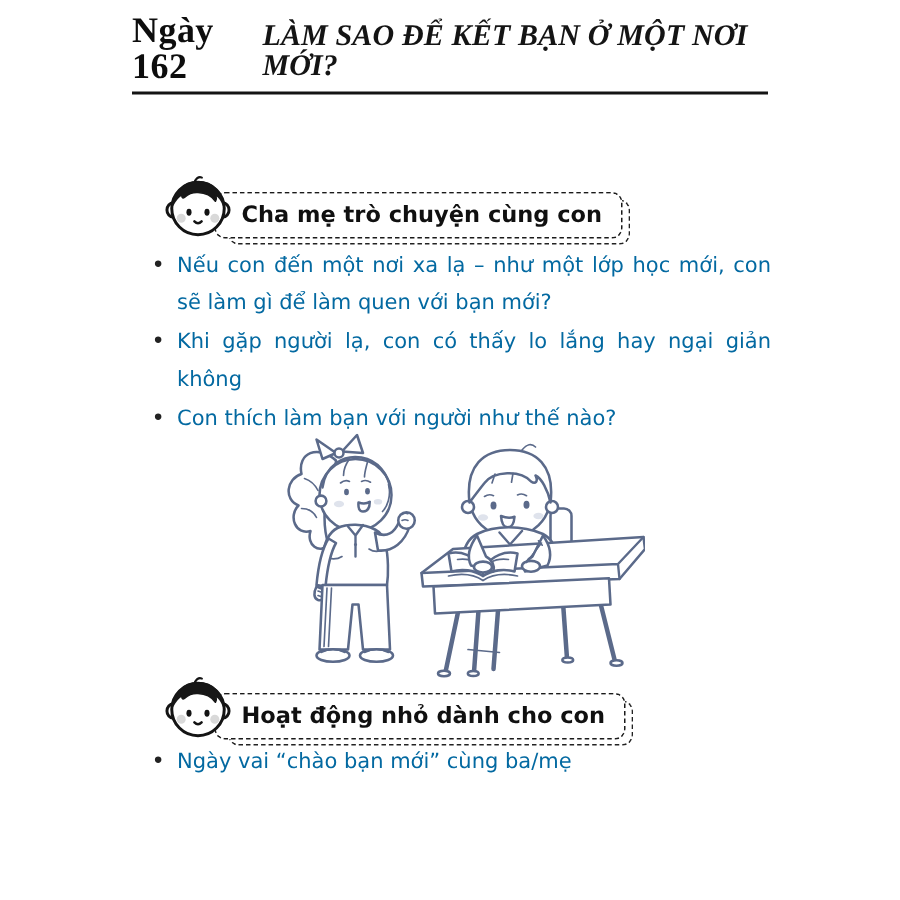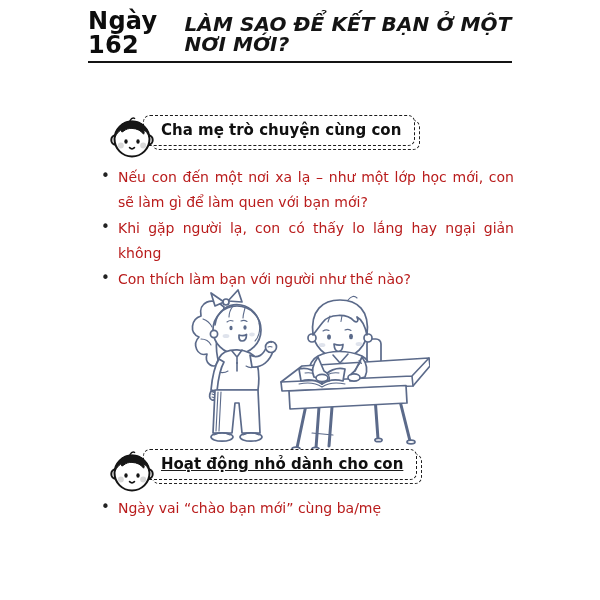--- a/index.html
+++ b/index.html
@@ -12,34 +12,34 @@
   html,body{margin:0;padding:0;background:#fff;}
   .page{
     position:relative;width:600px;height:600px;background:var(--bg);
     font-family:"DejaVu Sans","Liberation Sans",sans-serif;color:var(--ink);
     overflow:hidden;
   }
   
   .header{
     position:absolute;left:88px;top:22px;width:424px;height:41px;
     border-bottom:2.5px solid #141414;
-    display:flex;justify-content:space-between;align-items:flex-end;
+    display:flex;justify-content:space-between;align-items:flex-end;font-family:Liberation Serif, serif;
   }
   .day-label{
     font-size:24px;font-weight:bold;letter-spacing:.3px;line-height:1;
     padding-bottom:4px;color:#0d0d0d;
   }
   .page-title{
     font-size:20px;font-style:italic;font-weight:bold;line-height:1;
     padding-bottom:7px;color:#141414;letter-spacing:.1px;
   }
   
-  .badge{position:absolute;left:110px;display:flex;align-items:flex-start;height:44px;}
+  .badge{position:absolute;left:110px;display:flex;align-items:flex-end;height:44px;}
   .badge-1{top:115px;}
-  .badge-2{top:449px;text-decoration:underline;}
+  .badge-2{top:449px;}
   .badge-icon{width:44px;height:44px;position:relative;z-index:3;flex:0 0 44px;margin-right:-11px;}
   .badge-box-outer{position:relative;height:31px;}
   .badge-shadow{
     position:absolute;top:5px;left:9px;right:-5px;bottom:-4px;
     border:1.4px dashed #222;border-radius:7px;
   }
   .badge-box{
     position:relative;z-index:1;height:31px;display:flex;align-items:center;
     background:#fff;border:1.7px dashed #1a1a1a;border-radius:7px;
     padding:0 13px 1px 17px;font-weight:bold;font-size:15px;color:#101010;
@@ -47,21 +47,21 @@
   }
   
   .list{
     position:absolute;left:88px;width:426px;margin:0;padding:0 0 0 30px;
     list-style:none;
   }
   .list-1{top:165px;}
   .list-2{top:496px;}
   .list li{
     position:relative;font-size:14px;line-height:25px;margin-bottom:1px;
-    text-align:justify;text-align-last:left;color:#b91c1c;
+    text-align:justify;text-align-last:left;color:#0369a1;
   }
   .list li::before{
     content:"\2022";position:absolute;left:-17px;top:-1px;font-size:15px;color:#222;
   }
   
   .illustration{
     position:absolute;left:170px;top:289px;width:260px;height:168px;
     color:var(--line-art);
   }
   .illustration svg{display:block;width:100%;height:100%;}

